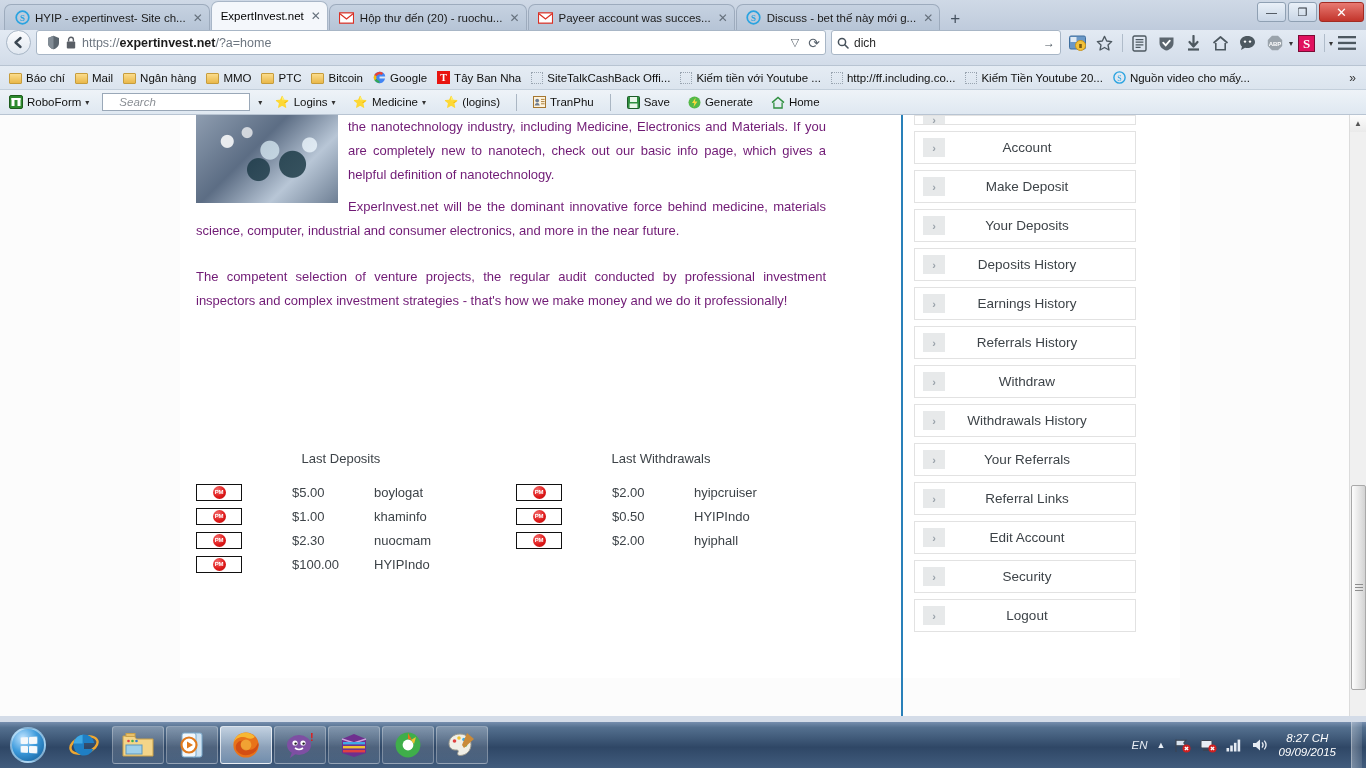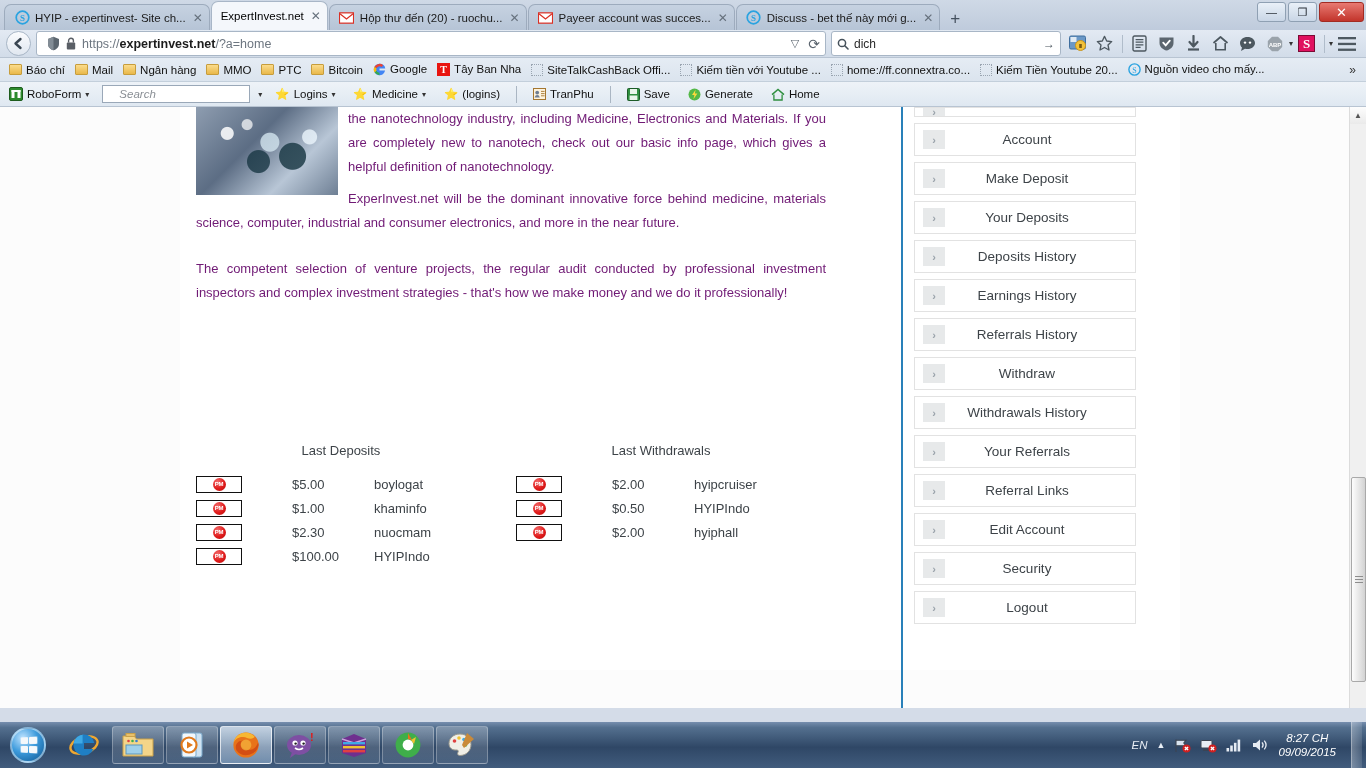--- a/index.html
+++ b/index.html
@@ -64,21 +64,21 @@
     font-size: 11px; color: #2a3038;
   }
   .wbtn.close {
     width: 45px;
     background: linear-gradient(to bottom,#e87a72,#c2342b);
     border-color: #a22b23; color: #fff; font-size: 13px;
   }
 
   
   .navbar {
-    height: 28px; display: flex; align-items: center;
+    height: 36px; display: flex; align-items: flex-start;
     background: linear-gradient(to bottom,#e3eaf3,#d2dce9);
     padding: 0 6px;
     border-bottom: 1px solid #b8c4d2;
   }
   .navcircle {
     width: 25px; height: 25px; border-radius: 50%;
     border: 1px solid #a8b6c6; background: linear-gradient(to bottom,#fbfcfe,#e0e7f0);
     display: flex; align-items: center; justify-content: center;
     font-size: 15px; color: #3a4652;
   }
@@ -108,21 +108,21 @@
   .nsep { width: 1px; height: 18px; background: #b0bcca; margin: 0 3px; }
 
   
   .bmbar {
     height: 24px; display: flex; align-items: center;
     background: linear-gradient(to bottom,#e5ecf4,#dbe4ee);
     padding: 0 4px; font-size: 11.5px; color: #10100f;
     border-bottom: 1px solid #c3cfdb;
     white-space: nowrap; overflow: hidden;
   }
-  .bm { display: flex; align-items: flex-start; padding: 0 5px; gap: 4px; }
+  .bm { display: flex; align-items: flex-end; padding: 0 5px; gap: 4px; }
   .folderico {
     width: 13px; height: 11px; border-radius: 1px;
     background: linear-gradient(to bottom,#fbdc8c,#e9b84a);
     border: 1px solid #c79d3c; position: relative;
   }
   .blank-ico { width: 12px; height: 12px; border: 1px dotted #9aa5b1; }
   .chev-more { margin-left: auto; padding: 0 6px; font-size: 12px; color: #333; }
 
   
   .rfbar {
@@ -515,21 +515,21 @@
     <div class="bm">
         <span class="blank-ico"></span>
         <span>SiteTalkCashBack Offi...</span>
       </div>
     <div class="bm">
         <span class="blank-ico"></span>
         <span>Kiếm tiền với Youtube ...</span>
       </div>
     <div class="bm">
         <span class="blank-ico"></span>
-        <span>home://ff.connextra.co...</span>
+        <span>http://ff.including.co...</span>
       </div>
     <div class="bm">
         <span class="blank-ico"></span>
         <span>Kiếm Tiền Youtube 20...</span>
       </div>
     <div class="bm">
       <span>
           <svg width="13" height="13" viewBox="0 0 13 13">
             <circle cx="6.5" cy="6.5" r="5.6" fill="none" stroke="#2aa3e0" stroke-width="1.4"></circle>
             <text x="6.5" y="10" font-size="8" fill="#2aa3e0" text-anchor="middle" font-family="Liberation Serif, serif">S</text>

